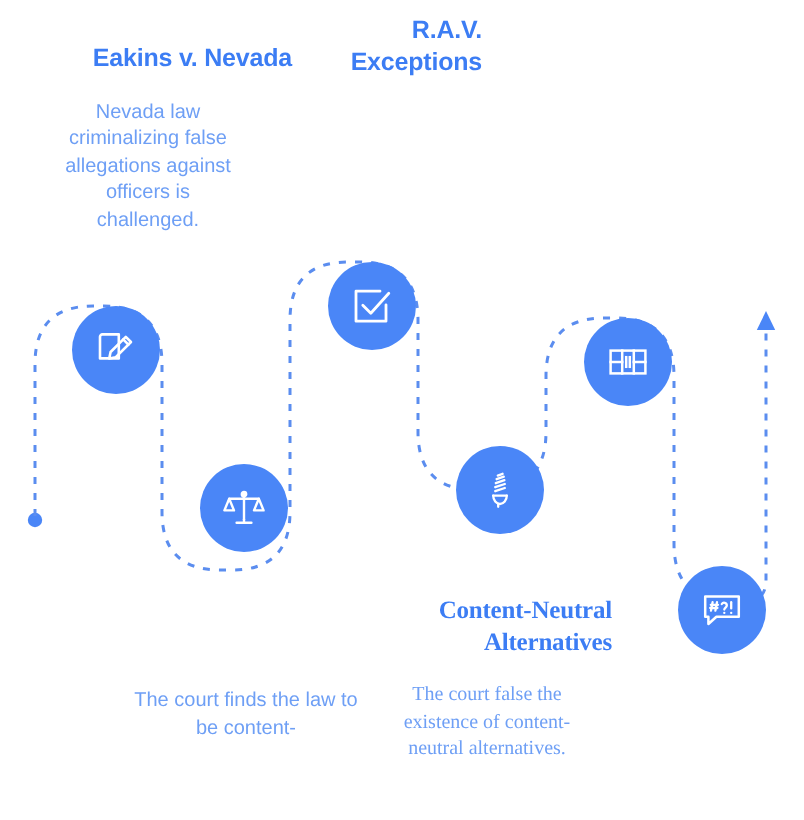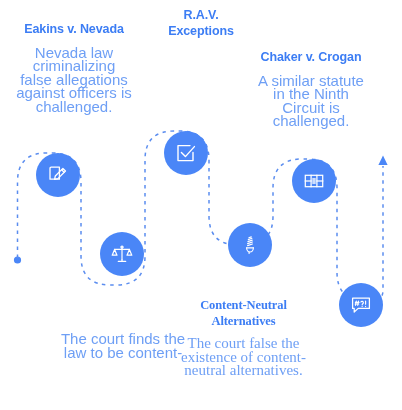--- a/index.html
+++ b/index.html
@@ -58,26 +58,27 @@
     box-sizing: border-box;
     text-align: center;
   }
   .block .title {
     color: #3c7df4;
     font-weight: bold;
     font-size: 12.5px;
     line-height: 15.5px;
     letter-spacing: -0.1px;
     margin: 0 0 8px 0;
+    text-align: right;
   }
   .block .body {
     color: #6e9ff5;
-    font-size: 15px;
+    font-size: 10px;
     line-height: 13.5px;
-    margin: 0;
+    margin: 12px;
   }
 </style>
 </head>
 <body>
 
 <div id="stage">
 
   <svg id="path-svg" viewBox="0 0 402 410">
 
     <circle cx="17.5" cy="260" r="3.6" fill="#4a86f7"></circle>
@@ -196,24 +197,20 @@
 
   <div class="block" style="left:2px; top:22px; width:144px;">
     <div class="title">Eakins v. Nevada</div>
     <div class="body" style="padding:0 14px;">Nevada law criminalizing false allegations against officers is challenged.</div>
   </div>
 
   <div class="block" style="left:133px; top:8px; width:136px;">
     <div class="title" style="padding:0 28px;">R.A.V. Exceptions</div>
   </div>
 
-  <div class="block" style="left:236px; top:50px; width:150px;">
-    <div class="title">Chaker v. Crogan</div>
-    <div class="body" style="padding:0 20px;">A similar statute in the Ninth Circuit is challenged.</div>
-  </div>
 
   <div class="block" style="left:51px; top:332px; width:144px;">
     <div class="body" style="padding:0 4px;">The court finds the law to be content-</div>
   </div>
 
   <div class="block" style="left:175px; top:298px; width:137px;font-family:Liberation Serif, serif;">
     <div class="title" style="padding:0 6px;">Content-Neutral Alternatives</div>
     <div class="body" style="padding:0 3px;">The court false the existence of content-neutral alternatives.</div>
   </div>
 

